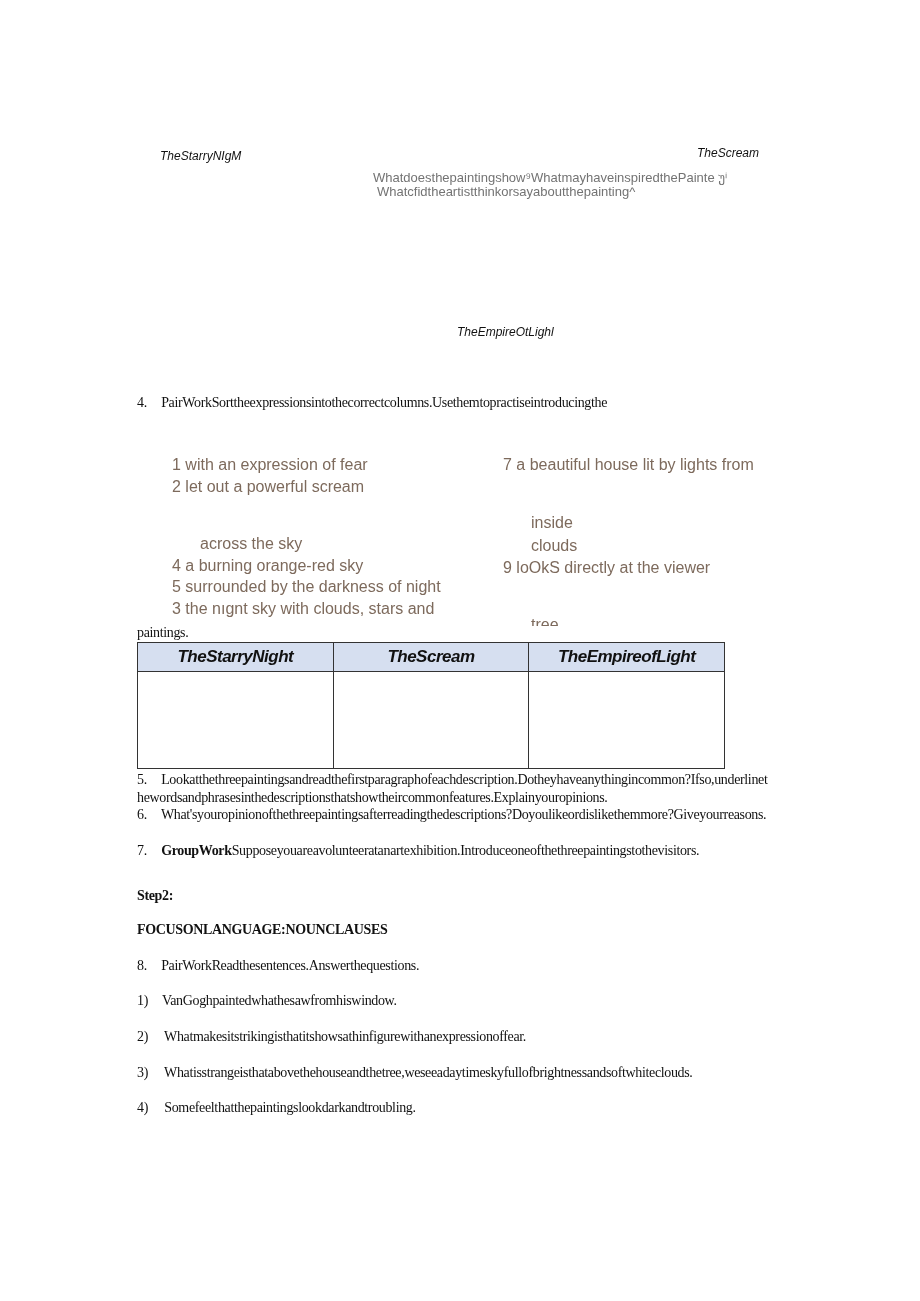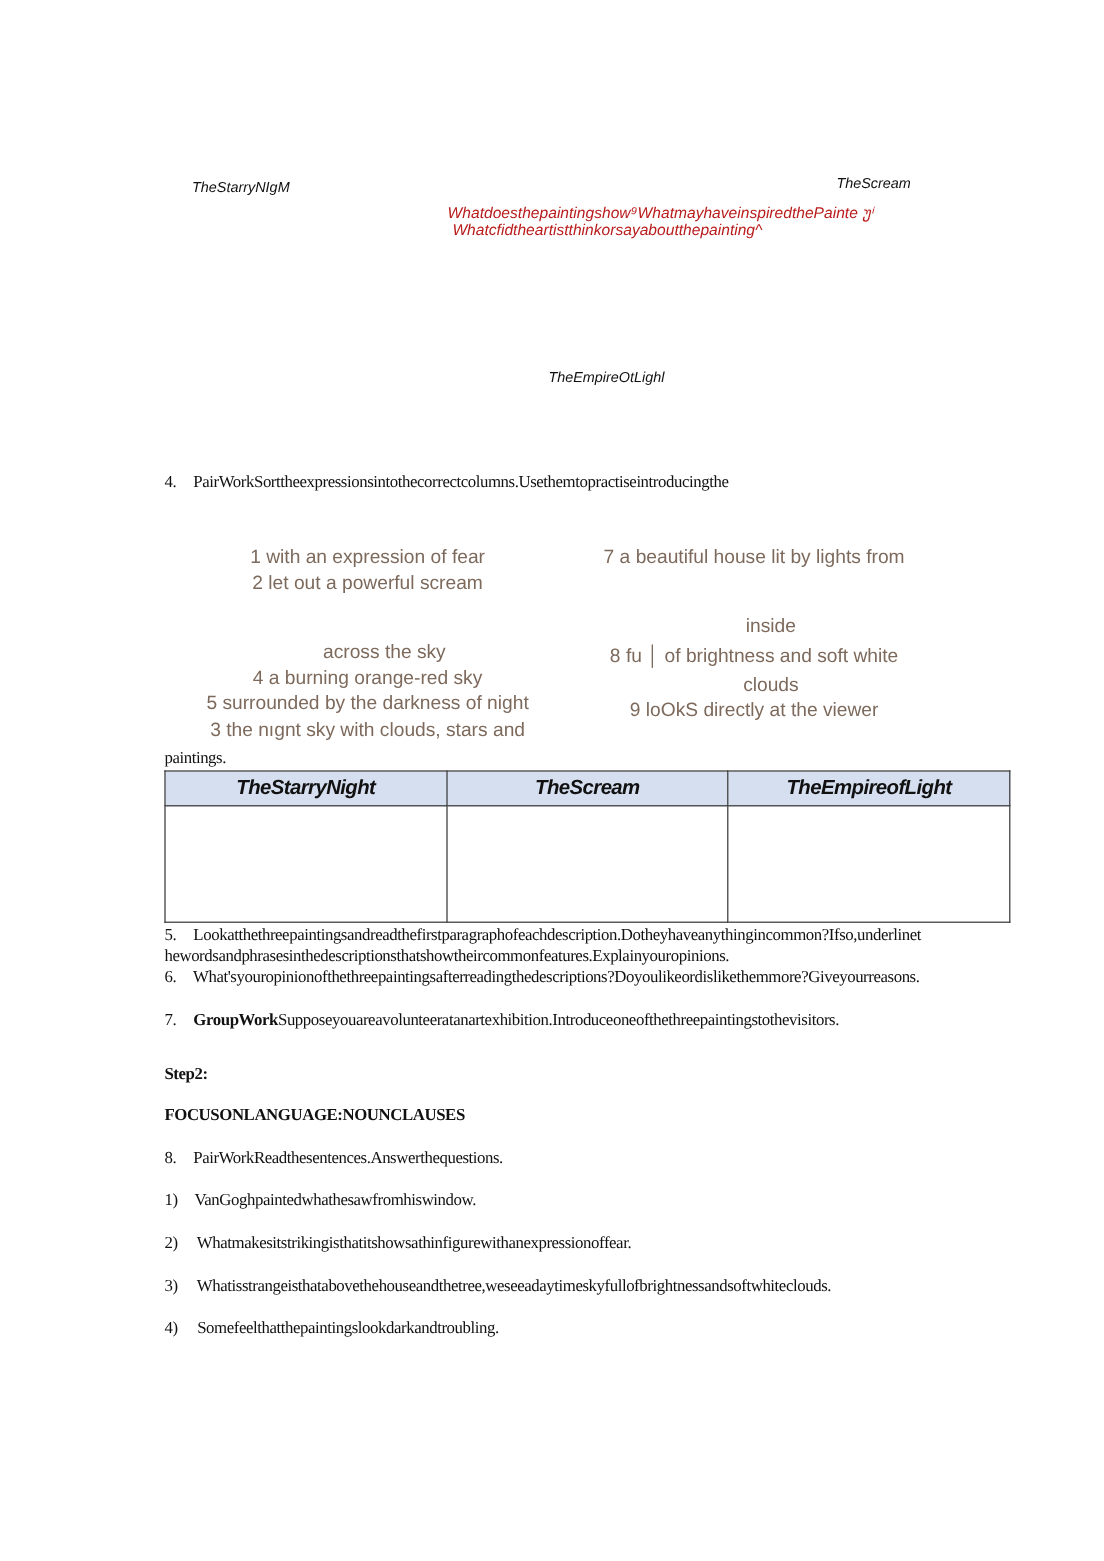--- a/index.html
+++ b/index.html
@@ -1,57 +1,56 @@
 <!DOCTYPE html>
 <html><head>
 <meta charset="utf-8">
 <style>
   html, body { margin:0; padding:0; background:#ffffff; }
   body { width:920px; height:1301px; position:relative; overflow:hidden; font-family:"Liberation Serif", serif; color:#111; }
   .abs { position:absolute; white-space:nowrap; }
   .cap { font-family:"Liberation Sans", sans-serif; font-style:italic; font-size:12px; color:#111; }
-  .q { font-family:"Liberation Sans", sans-serif; font-size:13px; color:#b91c1c; line-height:14px;font-style:italic; }
+  .q { font-family:"Liberation Sans", sans-serif; font-size:13px; color:#737373; line-height:14px; }
   .serif { font-family:"Liberation Serif", serif; font-size:14px; color:#111; letter-spacing:-0.35px; }
-  .expr { font-family:"Liberation Sans", sans-serif; font-size:16px; color:#7d6a5c; line-height:21.5px;text-align:center; }
+  .expr { font-family:"Liberation Sans", sans-serif; font-size:16px; color:#7d6a5c; line-height:21.5px; }
   .expr .indent { padding-left:28px; display:block;margin-top:36px; }
   .expr-item { display:block; }
-  table.sort { position:absolute; left:137px; top:642px; width:705px; border-collapse:collapse; }
+  table.sort { position:absolute; left:137px; top:642px; width:588px; border-collapse:collapse; }
   table.sort th { background:#d6dff0; border:1px solid #333; height:28px; font-family:"Liberation Sans", sans-serif; font-style:italic; font-weight:bold; font-size:17px; color:#111; padding:0; letter-spacing:-0.5px; }
   table.sort td { border:1px solid #333; height:96px; padding:0; }
   .b { font-weight:bold; }
 </style>
 </head>
 <body>
 
 <div class="abs cap" style="left:160px; top:149px;">TheStarryNIgM</div>
 <div class="abs cap" style="left:697px; top:146px;">TheScream</div>
 <div class="abs q" style="left:373px; top:171px;">Whatdoesthepaintingshow⁹WhatmayhaveinspiredthePainte უⁱ</div>
 <div class="abs q" style="left:363px; top:185px;margin-left:14px;">Whatcfidtheartistthinkorsayaboutthepainting^</div>
-<div class="abs cap" style="left:457px; top:307px;">TheEmpireOtLighl</div>
+<div class="abs cap" style="left:457px; top:325px;">TheEmpireOtLighl</div>
 
 <div class="abs serif" style="left:137px; top:395px;">
   <span>4.</span>
   <span style="display:inline-block; width:8px;"></span>
   <span>PairWorkSorttheexpressionsintothecorrectcolumns.Usethemtopractiseintroducingthe</span>
 </div>
 
 <div class="abs expr" style="left:172px; top:454px;">
   <span class="expr-item">1 with an expression of fear</span>
   <span class="expr-item">2 let out a powerful scream</span>
   <span class="indent">across the sky</span>
   <span class="expr-item">4 a burning orange-red sky</span>
   <span class="expr-item">5 surrounded by the darkness of night</span>
   <span class="expr-item">3 the nıgnt sky with clouds, stars and</span>
   <span class="indent" style="height:12px; overflow:hidden;">a r∩∞n</span>
 </div>
 
 <div class="abs expr" style="left:503px; top:454px;">
   <span class="expr-item">7 a beautiful house lit by lights from</span>
   <span class="indent">inside</span>
-  <span class="expr-item" style="margin-top:4px;">8 fu │ of brightness and soft white</span>
   <span class="indent" style="margin-top:2px;">clouds</span>
   <span class="expr-item">9 loOkS directly at the viewer</span>
   <span class="indent" style="height:12px; overflow:hidden;">tree</span>
 </div>
 
 <div class="abs serif" style="left:137px; top:625px;">paintings.</div>
 
 <table class="sort">
   <thead>
     <tr>

